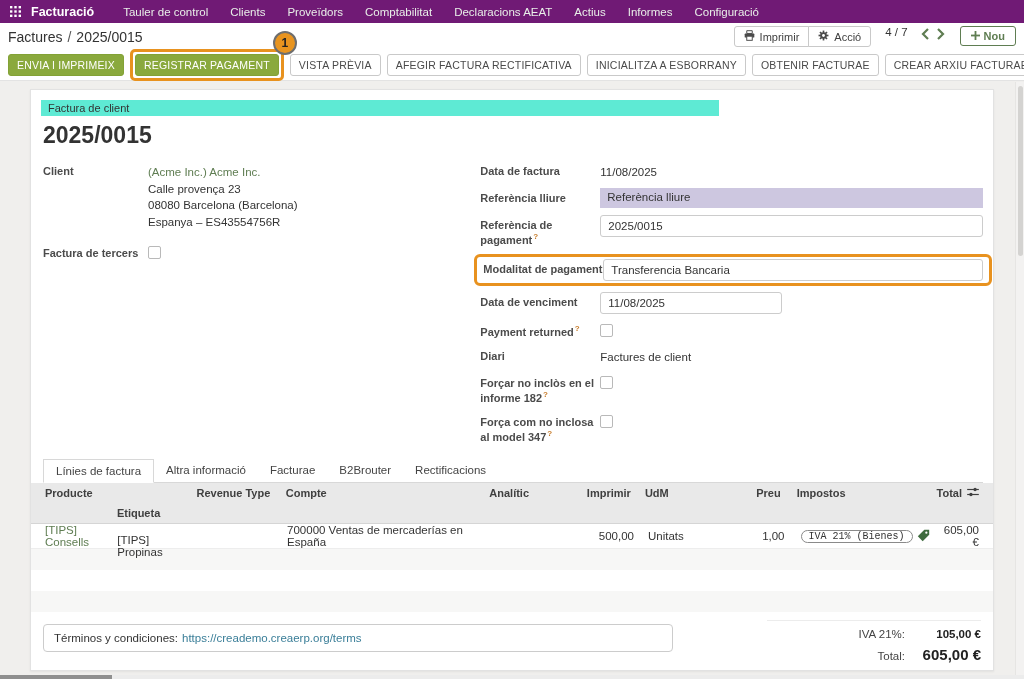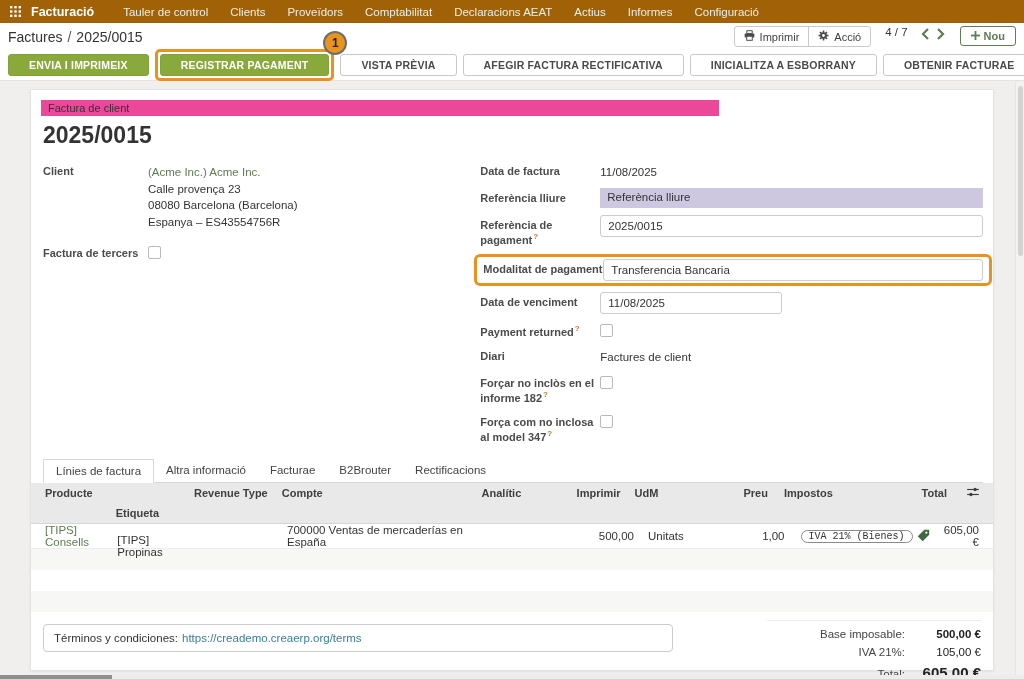--- a/index.html
+++ b/index.html
@@ -5,21 +5,21 @@
   * { box-sizing: border-box; }
   html,body { margin:0; padding:0; }
   body {
     width:1024px; height:679px; overflow:hidden; position:relative;
     font-family:"Liberation Sans", sans-serif; font-size:12px; color:#333;
     background:#f0efed; display:flex; flex-direction:column;
   }
   button { font-family:inherit; cursor:pointer; }
 
   
-  .topnav { height:23px; flex:0 0 23px; background:#a16207; display:flex; align-items:center; padding:0 10px; }
+  .topnav { height:23px; flex:0 0 23px; background:#701a75; display:flex; align-items:center; padding:0 10px; }
   .apps-icon { display:inline-flex; margin-right:10px; }
   .app-name { color:#fff; font-weight:700; font-size:12.5px; margin-right:18px; }
   .nav-item { color:#e9efe9; font-size:11.5px; padding:0 11px; white-space:nowrap; }
 
   
   .cp-row { height:27px; flex:0 0 27px; background:#fff; display:flex; align-items:center; padding:0 8px; }
   .breadcrumb { font-size:14px; color:#333; }
   .breadcrumb .sep { margin:0 5px; color:#555; }
   .cp-right { margin-left:auto; display:flex; align-items:flex-start; }
   .cp-btn { background:#fff; border:1px solid #c9c9c9; color:#3f3f3f; font-size:11px;
@@ -28,35 +28,35 @@
   .btn-group .cp-btn:first-child { border-radius:3px 0 0 3px; }
   .btn-group .cp-btn:last-child { border-radius:0 3px 3px 0; margin-left:-1px; }
   .pager-count { font-size:11.5px; color:#333; margin:0 10px 0 14px; }
   .pager-btn { background:none; border:none; padding:2px 3px; display:inline-flex; align-items:center; }
   .new-btn { background:#fff; border:1px solid #5f7d52; color:#5f7d52; font-weight:700; font-size:11px;
              border-radius:3px; padding:3px 10px; margin-left:12px; display:inline-flex; align-items:center; gap:4px; }
 
   
   .btn-row { height:31px; flex:0 0 31px; background:#fff; border-bottom:1px solid #e3e3e3;
              display:flex; align-items:center; padding:0 8px; gap:6px; position:relative; }
-  .btn { font-size:10.5px; font-weight:700; letter-spacing:.2px; padding:4px 20px; border-radius:3px;
+  .btn { font-size:10.5px; font-weight:400; letter-spacing:.2px; padding:4px 8px; border-radius:3px;
          border:1px solid #c9c9c9; background:#fff; color:#4a4a4a; white-space:nowrap; }
   .btn.primary { background:#8aa93d; border-color:#83a236; color:#fff; }
 
   .ann-box { display:inline-flex; border:3px solid #e8921f; border-radius:5px; padding:2px; position:relative; margin:-4px 0; }
   .ann-circle { position:absolute; top:-21px; right:-16px; width:24px; height:24px; border-radius:50%;
                 background:#e8941f; border:2px solid #6e6e6e; color:#222; font-weight:700; font-size:12px;
                 display:flex; align-items:center; justify-content:center; z-index:30; }
 
   
   .content { flex:1 1 auto; background:#f0efed; padding:8px 30px 8px; overflow:hidden; }
   .sheet { background:#fff; border:1px solid #e2e2e2; box-shadow:0 1px 2px rgba(0,0,0,.06);
            height:100%; padding:10px 10px 12px; display:flex; flex-direction:column; }
 
-  .doc-type-band { background:#ec4899; width:72%; font-size:11px; color:#333; padding:2px 7px; margin-bottom:4px; }
+  .doc-type-band { background:#5eead4; width:72%; font-size:11px; color:#333; padding:2px 7px; margin-bottom:4px; }
   .doc-number { font-size:23px; font-weight:700; color:#333; margin:2px 0 12px 2px; }
 
   .fields { display:flex; margin-bottom:6px; }
   .col-left { width:46%; padding-left:2px; }
   .col-right { width:54%; padding-left:6px; }
   .frow { display:flex; align-items:flex-start; margin-bottom:7px; }
   .flabel { font-size:11px; font-weight:700; color:#4b4b4b; line-height:1.3; padding-top:3px; }
   .col-left .flabel { width:105px; min-width:105px; }
   .col-right .flabel { width:120px; min-width:120px; }
   .fvalue { flex:1; font-size:11.5px; color:#333; line-height:1.45; padding-top:3px; }
@@ -87,36 +87,36 @@
   .c-label { width:82px;margin-top:20px; }
   .c-rtype { width:92px; }
   .c-account { width:210px; }
   .c-analytic { width:94px; }
   .c-qty { width:60px; text-align:right; }
   .c-uom { width:96px; padding-left:10px !important; }
   .c-price { width:58px; text-align:right; }
   .c-tax { width:118px; padding-left:12px !important; }
   .c-tag { width:34px; text-align:center; }
   .c-total { flex:1; text-align:right; padding-right:14px !important; }
-  .c-total .hdr-inner { display:inline-flex; align-items:center; gap:20px; }
+  .c-total .hdr-inner { display:inline-flex; align-items:center; gap:5px; }
   .trow { display:flex; background:#fff; border-bottom:1px solid #ededed; align-items:center; height:25px; }
   .tax-pill { display:inline-block; border:1px solid #8a8a8a; border-radius:10px; padding:0 7px;
               font-size:10px; color:#333; white-space:nowrap;font-family:Liberation Mono, monospace; }
   .stripe { height:21px; }
   .stripe.odd { background:#f7f7f6; }
 
   
   .foot { display:flex; justify-content:space-between; margin-top:8px; flex:1; }
   .terms { width:630px; border:1px solid #ccc; border-radius:4px; padding:7px 10px; font-size:11.5px;
            color:#333; align-self:flex-start; margin-top:4px; margin-left:2px; }
   .terms-link { color:#3a7e98; text-decoration:none; margin-left:4px; }
   .totals { width:214px; font-size:11.5px; border-top:1px solid #ececec; padding-top:4px; margin-right:2px; }
   .trow-t { display:flex; justify-content:flex-end; align-items:baseline; gap:14px; padding:3px 0; }
   .tl { color:#444; text-align:right; }
-  .tv { min-width:62px; text-align:right; color:#222; }
+  .tv { min-width:62px; text-align:right; color:#222;font-weight:bold; }
   .tv.bold { font-weight:700; }
   .tv.big { font-weight:700; font-size:15px; }
 
   
   .hscroll { position:absolute; left:0; right:0; bottom:0; height:4px; background:#ececec; z-index:40; }
   .hscroll .thumb { width:112px; height:100%; background:#8f8f8f; }
   .vscroll { position:absolute; right:0; top:82px; bottom:4px; width:9px; background:#f3f2f1;
              border-left:1px solid #e6e5e3; z-index:40; }
   .vscroll .thumb { width:5px; margin:4px auto 0; height:170px; background:#d4d3d1; border-radius:3px; }
 </style>
@@ -334,24 +334,20 @@
       <div class="stripe"></div>
       <div class="stripe odd"></div>
     </div>
 
     <div class="foot">
       <div class="terms">
         <span>Términos y condiciones:</span><a class="terms-link" href="#">https://creademo.creaerp.org/terms</a>
       </div>
       <div class="totals">
         <div class="trow-t">
-          <span class="tl">Base imposable:</span>
-          <span class="tv bold">500,00 €</span>
-        </div>
-        <div class="trow-t">
           <span class="tl">IVA 21%:</span>
           <span class="tv">105,00 €</span>
         </div>
         <div class="trow-t">
           <span class="tl">Total:</span>
           <span class="tv big">605,00 €</span>
         </div>
 
       </div>
     </div>

